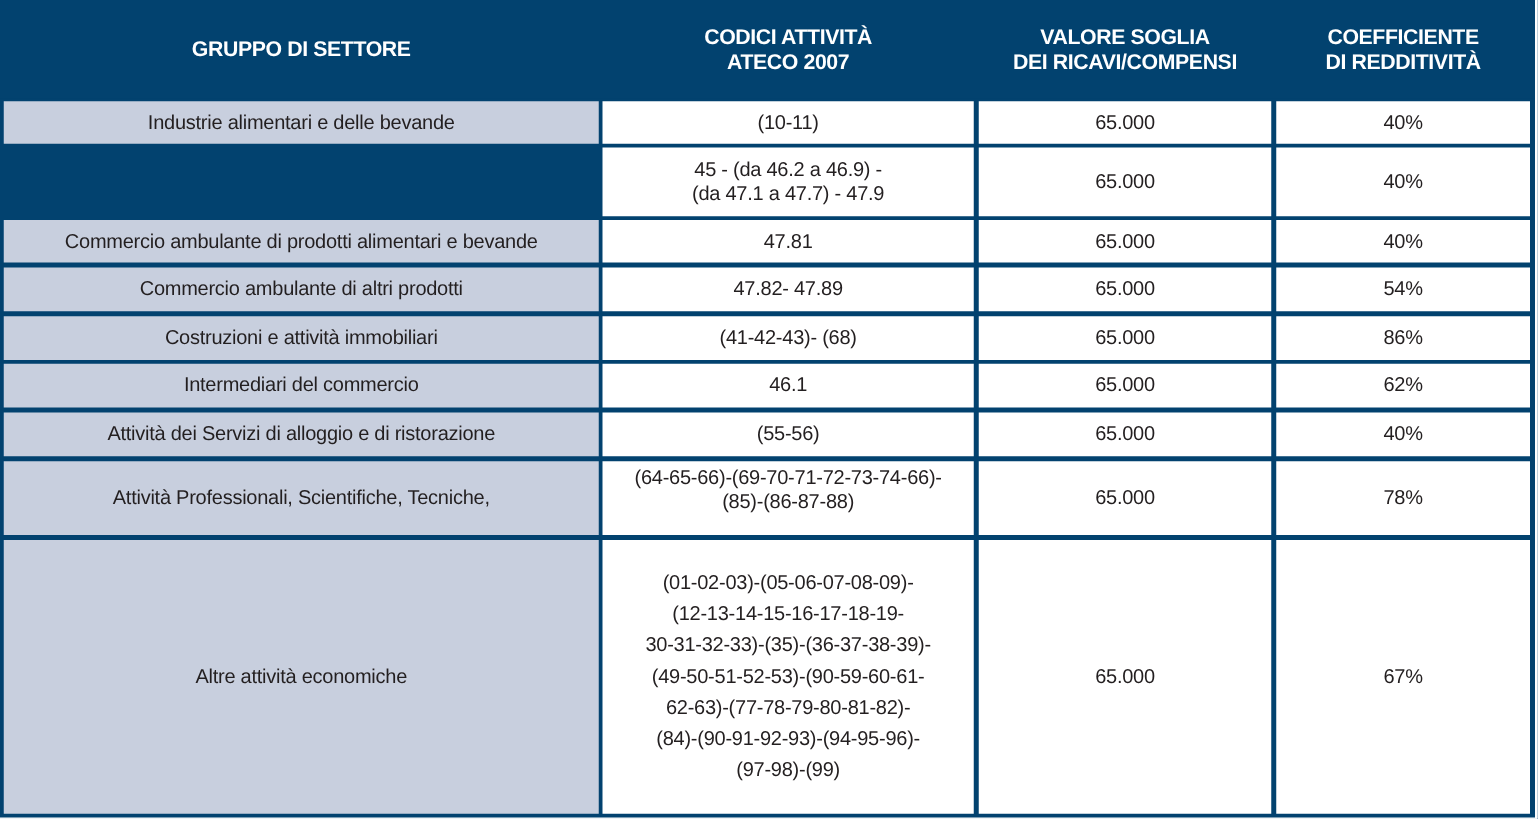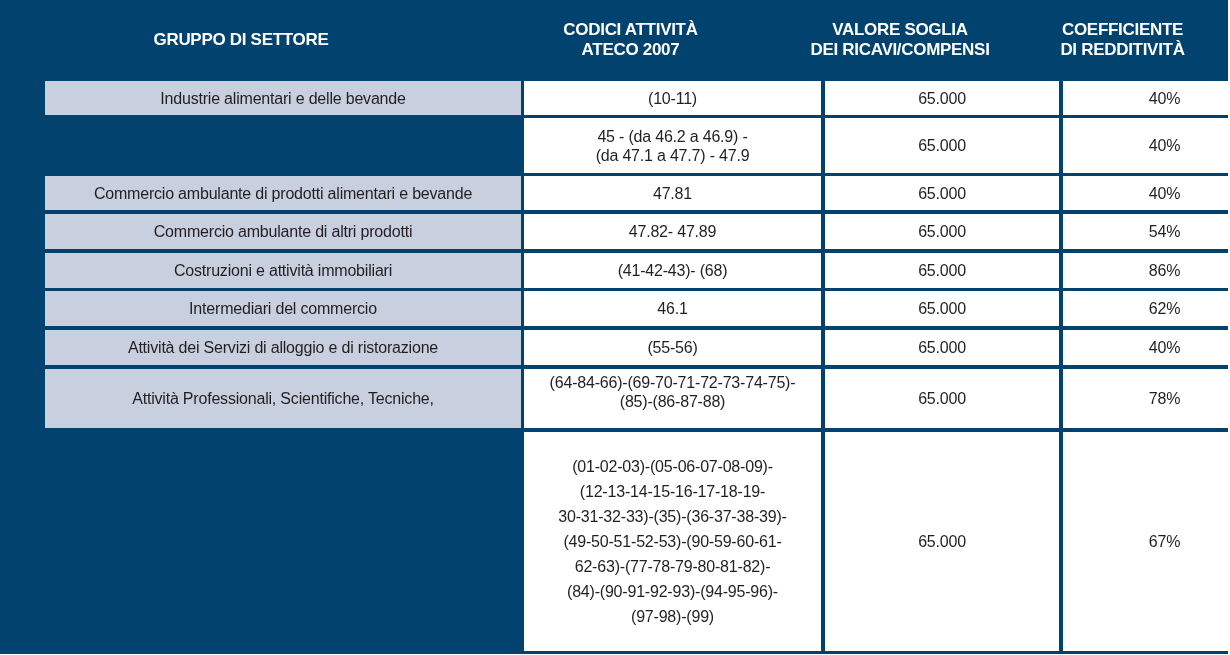--- a/index.html
+++ b/index.html
@@ -20,21 +20,21 @@
     display: flex; align-items: center; justify-content: center; flex-direction: column;
     color: #ffffff; font-family: "Liberation Sans", sans-serif; font-weight: bold;
     font-size: 17px; line-height: 20px; text-align: center; letter-spacing: -0.3px;
   }
   .hcell span { display: block; }
   .row { position: absolute; left: 0; width: 1228px; }
   .cell {
     position: absolute; top: 0; bottom: 0;
     display: flex; align-items: center; justify-content: center; flex-direction: column;
     font-family: "Liberation Sans", sans-serif; font-size: 16px; line-height: 19px;
-    color: #231f20; text-align: center; letter-spacing: -0.2px; margin-left: 42px;
+    color: #231f20; text-align: center; letter-spacing: -0.2px;
   }
   .cell span { display: block; white-space: nowrap; }
   .c1 { left: 3px; width: 476px; background: #c8cfde; }
   .c2 { left: 482px; width: 297px; background: #ffffff; }
   .c3 { left: 783px; width: 234px; background: #ffffff; }
   .c4 { left: 1021px; width: 203px; background: #ffffff; }
   .h1 { left: 3px; width: 476px; }
   .h2 { left: 482px; width: 297px; }
   .h3 { left: 783px; width: 234px; }
   .h4 { left: 1021px; width: 203px; }
@@ -162,32 +162,35 @@
     <div class="cell c4">
         <span>40%</span>
       </div>
   </div>
 
   <div class="row" style="top:369px;height:59px;">
     <div class="cell c1">
       <span>Attività Professionali, Scientifiche, Tecniche,</span>
     </div>
     <div class="cell c2" style="justify-content:flex-start;padding-top:4px;box-sizing:border-box;">
-      <span>(64-84-66)-(69-70-71-72-73-74-75)-</span>
+      <span>(64-65-66)-(69-70-71-72-73-74-66)-</span>
       <span>(85)-(86-87-88)</span>
     </div>
     <div class="cell c3">
         <span>65.000</span>
       </div>
     <div class="cell c4">
         <span>78%</span>
       </div>
   </div>
 
   <div class="row" style="top:432px;height:219px;">
+    <div class="cell c1">
+        <span>Altre attività economiche</span>
+      </div>
     <div class="cell c2" style="line-height:25px;">
       <span>(01-02-03)-(05-06-07-08-09)-</span>
       <span>(12-13-14-15-16-17-18-19-</span>
       <span>30-31-32-33)-(35)-(36-37-38-39)-</span>
       <span>(49-50-51-52-53)-(90-59-60-61-</span>
       <span>62-63)-(77-78-79-80-81-82)-</span>
       <span>(84)-(90-91-92-93)-(94-95-96)-</span>
       <span>(97-98)-(99)</span>
     </div>
     <div class="cell c3">

